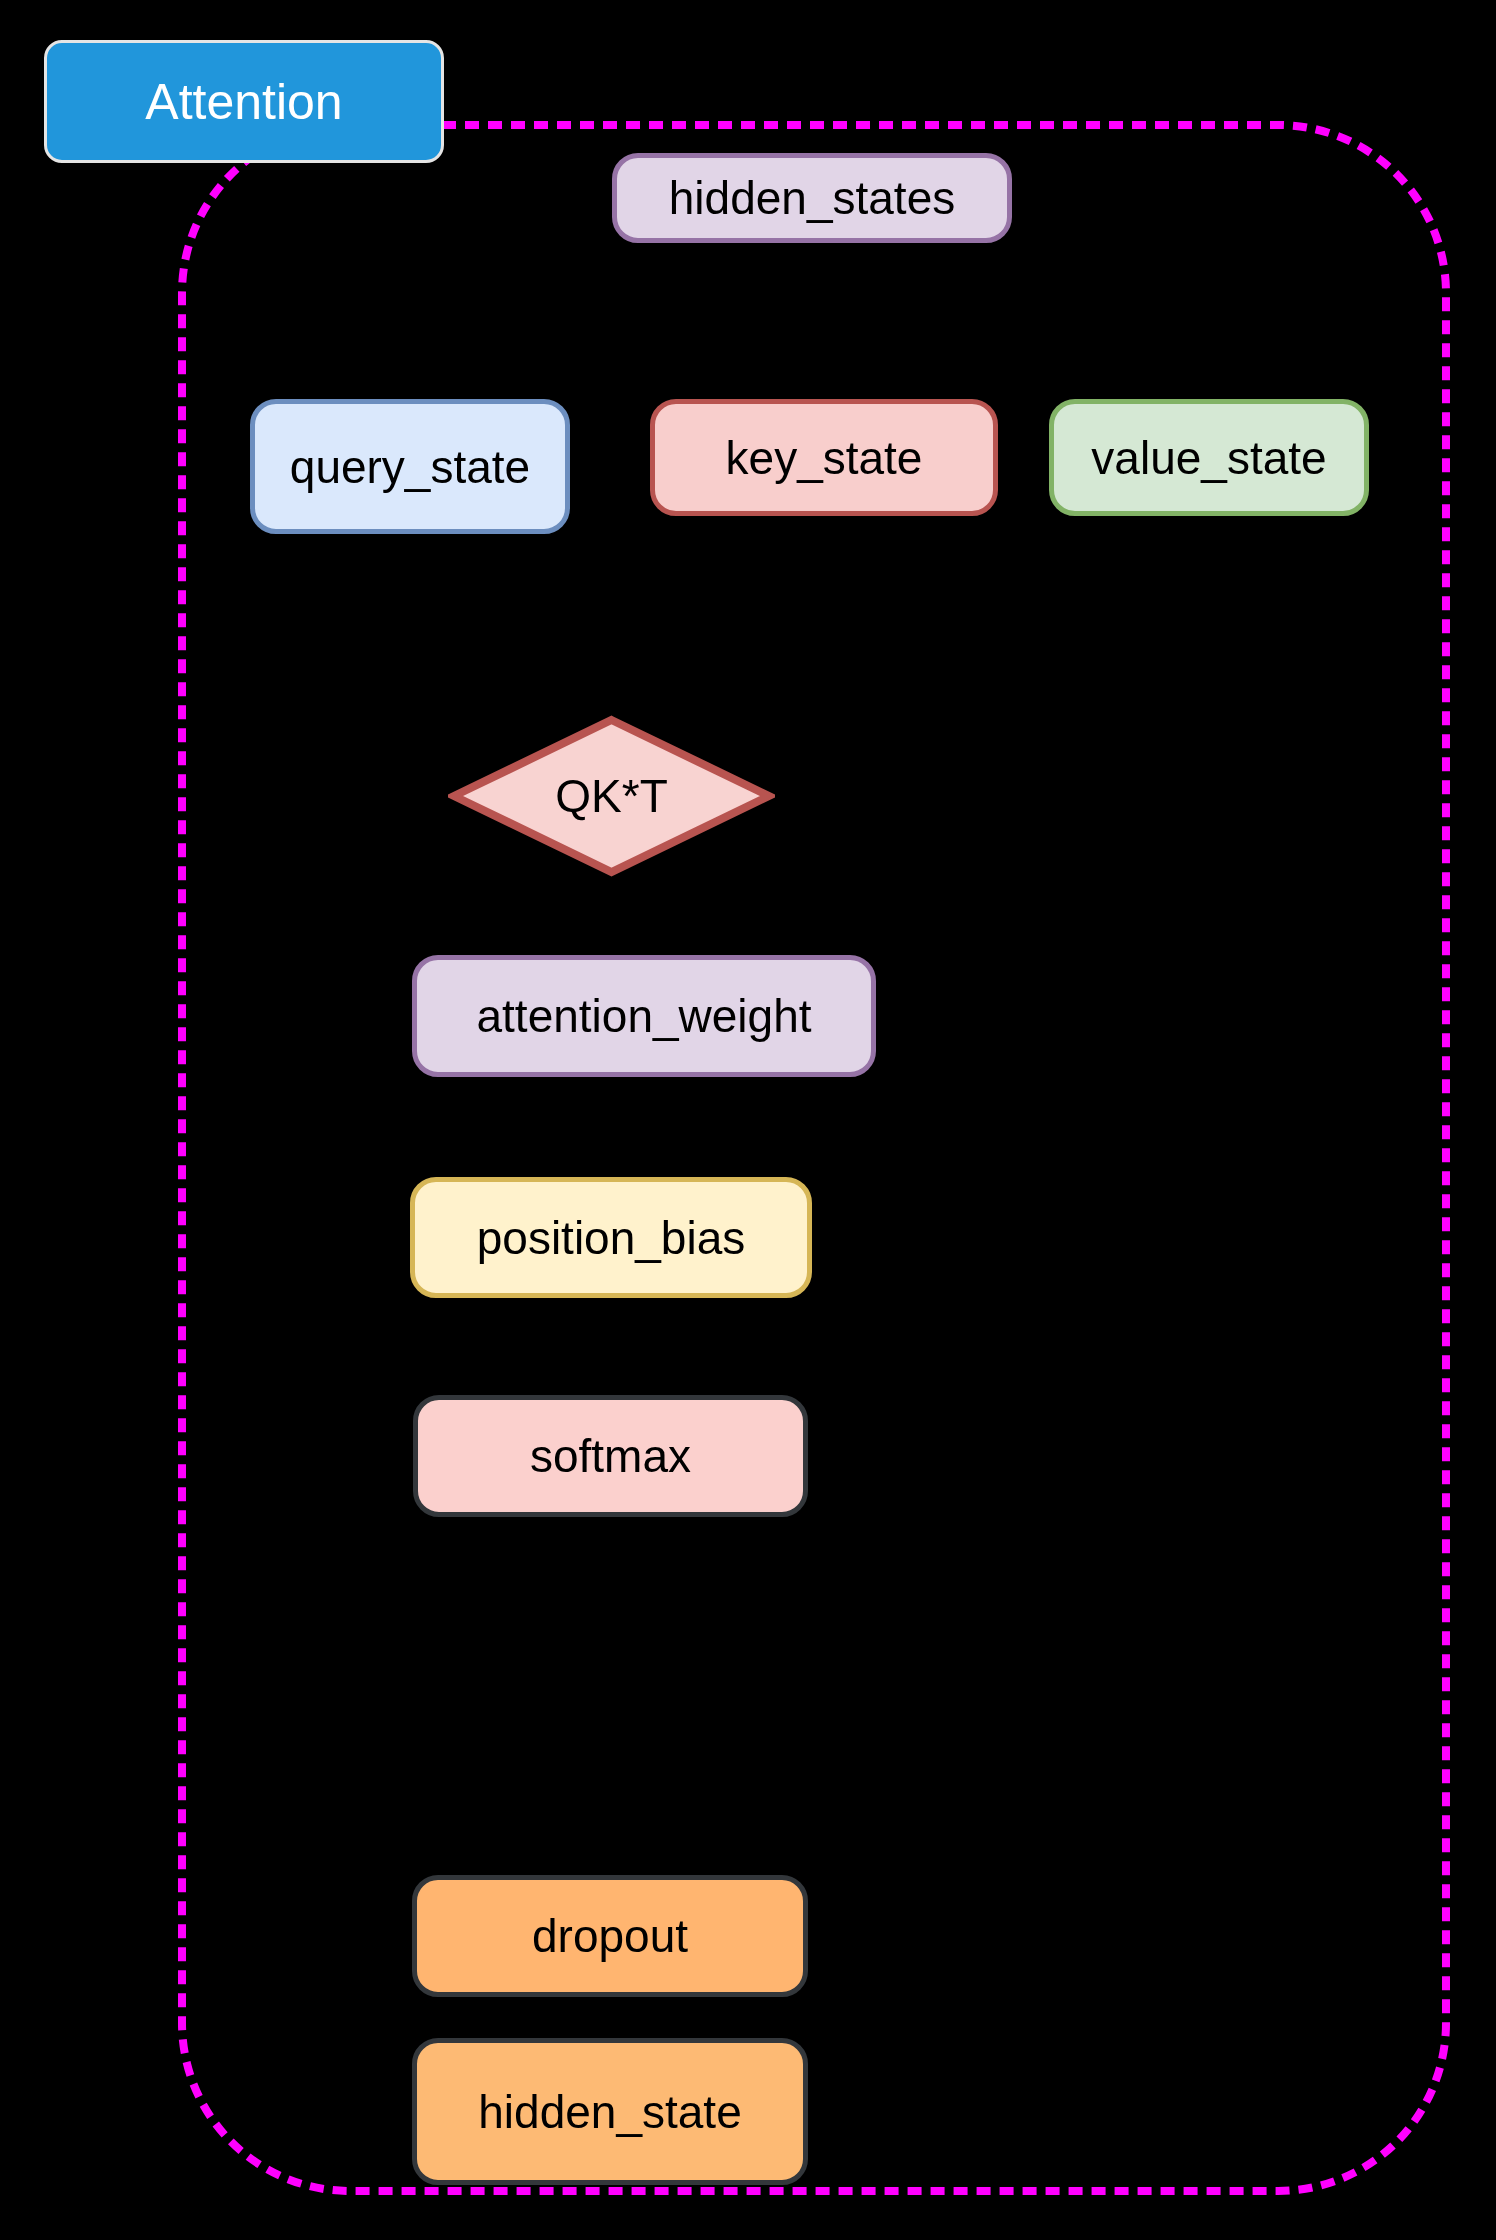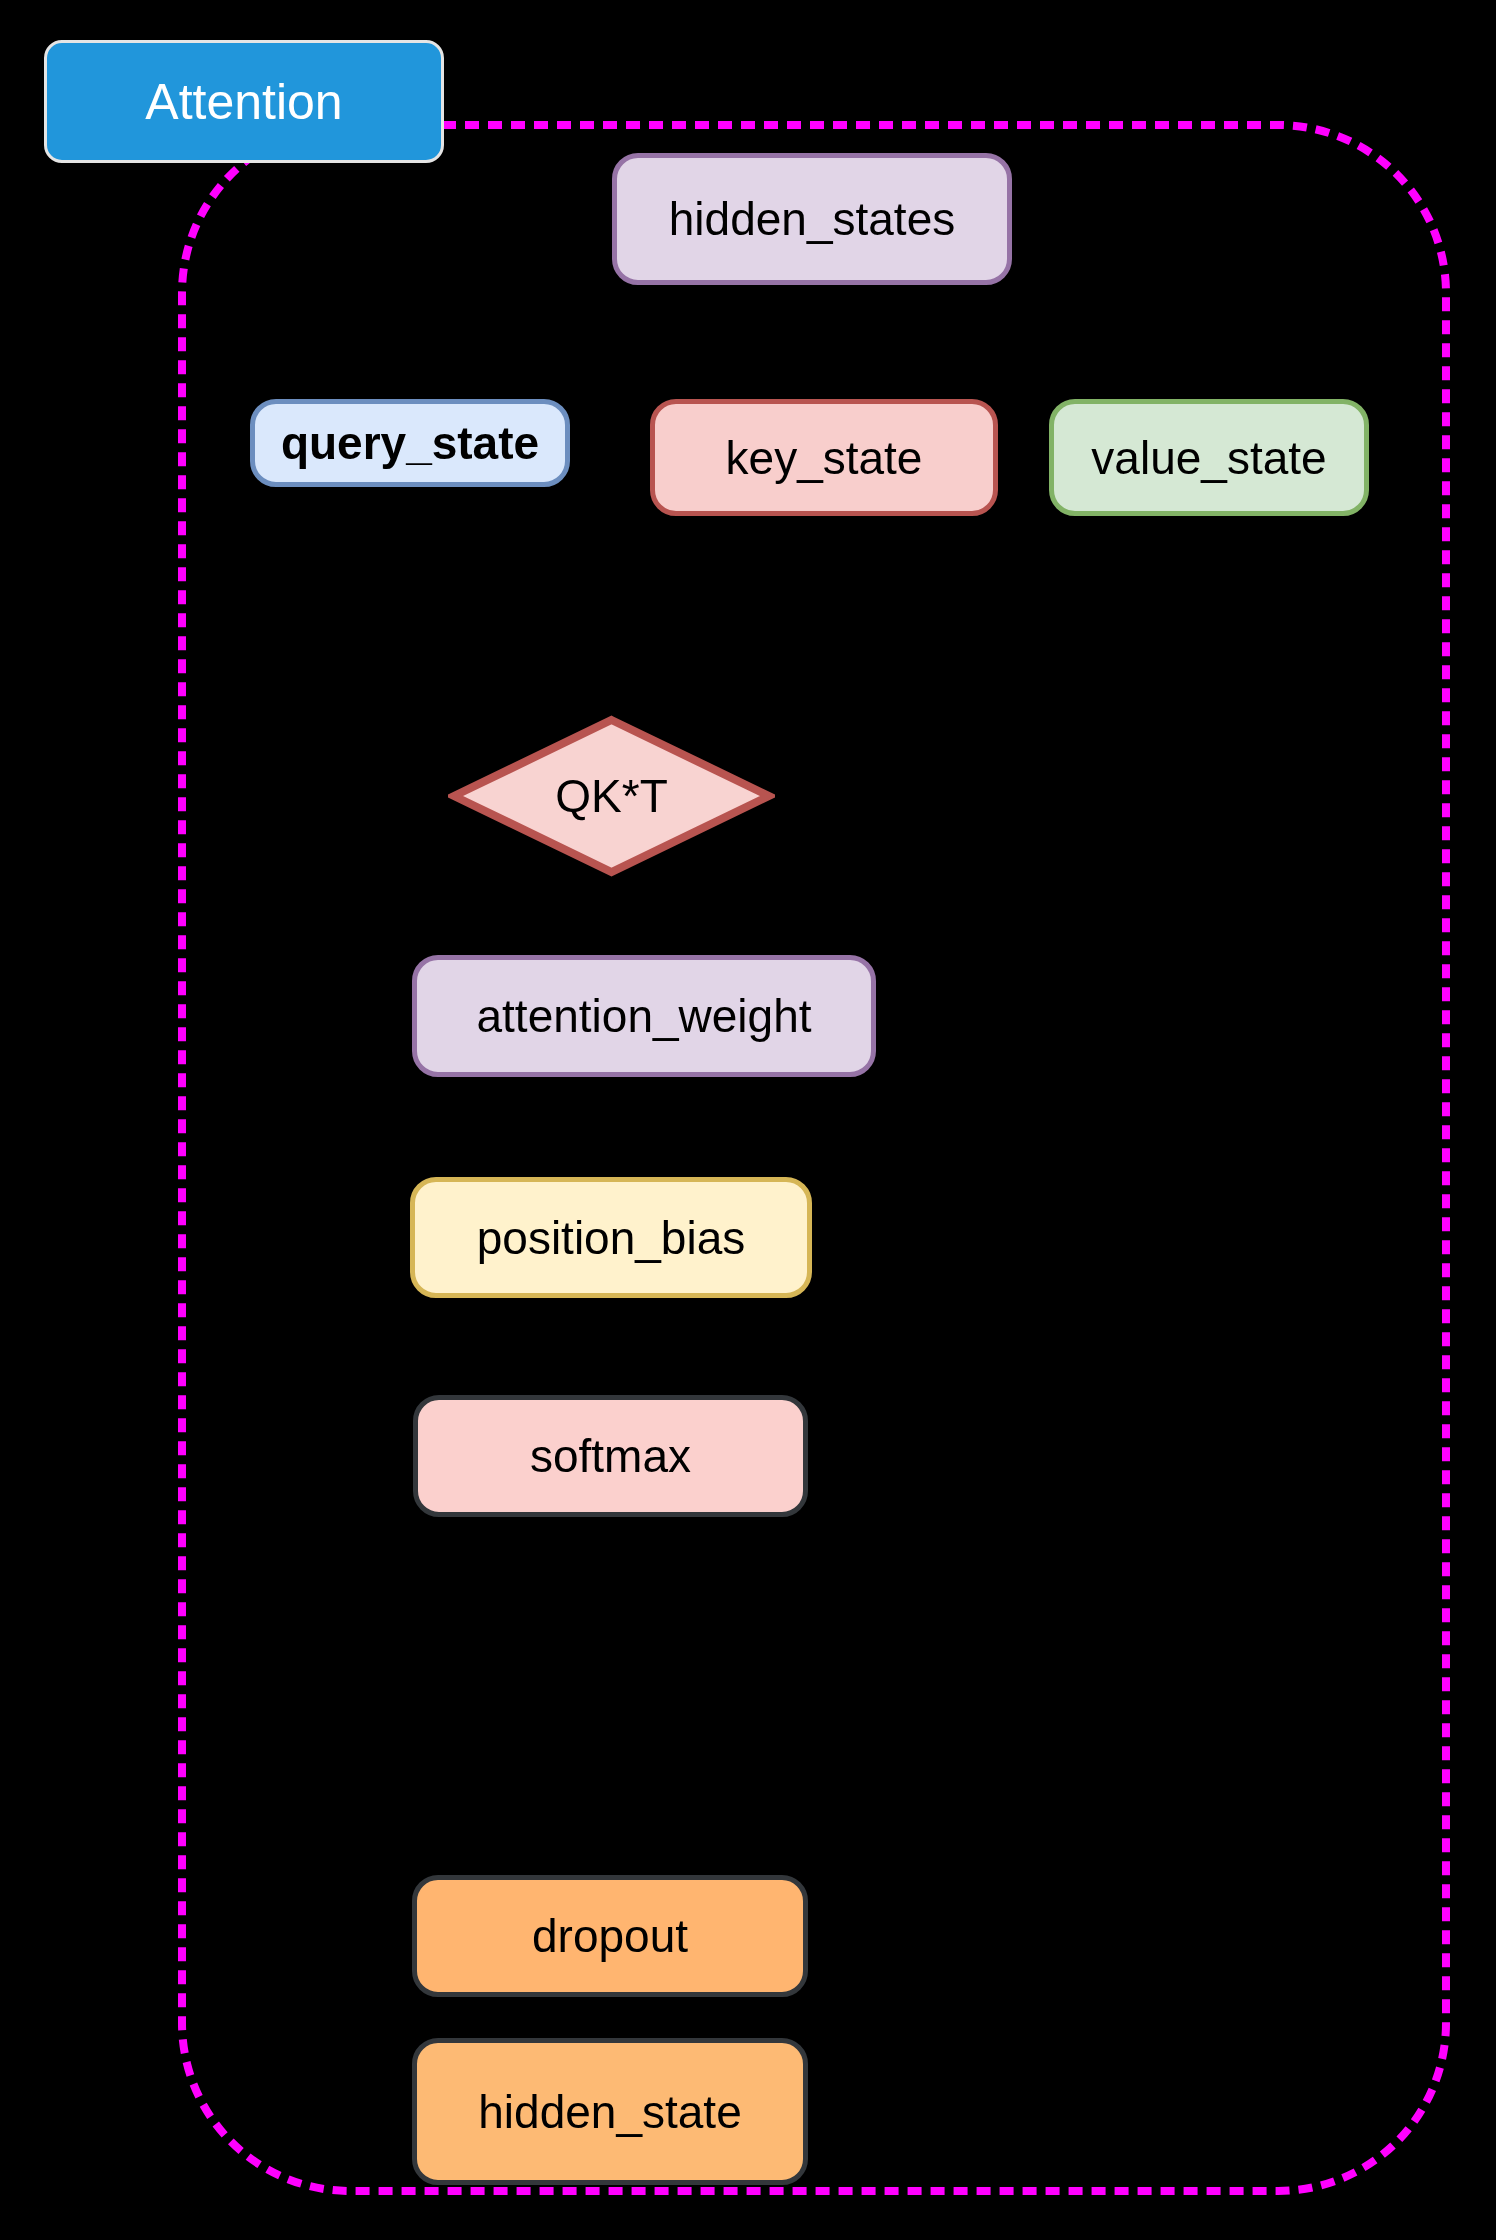--- a/index.html
+++ b/index.html
@@ -51,22 +51,22 @@
     align-items: center;
     justify-content: center;
     border-radius: 26px;
     border-style: solid;
     border-width: 5px;
     color: #000000;
     font-size: 46px;
     white-space: nowrap;
   }
 
-  .n-hidden-states   { left: 612px;  top: 153px;  width: 400px; height: 132px; background: #e1d5e7; border-color: #9673a6; text-align: center; }
-  .n-query-state     { left: 250px;  top: 399px;  width: 320px; height: 88px; background: #dae8fc; border-color: #6c8ebf; font-weight: bold; }
+  .n-hidden-states   { left: 612px;  top: 153px;  width: 400px; height: 90px; background: #e1d5e7; border-color: #9673a6; text-align: center; }
+  .n-query-state     { left: 250px;  top: 399px;  width: 320px; height: 135px; background: #dae8fc; border-color: #6c8ebf; }
   .n-key-state       { left: 650px;  top: 399px;  width: 348px; height: 117px; background: #f8cecc; border-color: #b85450; }
   .n-value-state     { left: 1049px; top: 399px;  width: 320px; height: 117px; background: #d5e8d4; border-color: #82b366; }
   .n-attention-weight{ left: 412px;  top: 955px;  width: 464px; height: 122px; background: #e1d5e7; border-color: #9673a6; }
   .n-position-bias   { left: 410px;  top: 1177px; width: 402px; height: 121px; background: #fff2cc; border-color: #d6b656; }
   .n-softmax         { left: 413px;  top: 1395px; width: 395px; height: 122px; background: #fbd0cd; border-color: #33373b; }
   .n-matmal          { left: 413px;  top: 1627px; width: 395px; height: 120px; background: #cdeb8b; border-color: #33373b; }
   .n-dropout         { left: 412px;  top: 1835px; width: 396px; height: 122px; background: #ffb570; border-color: #33373b; margin-top: 40px; }
   .n-hidden-state    { left: 412px;  top: 2038px; width: 396px; height: 147px; background: #fdba74; border-color: #33373b; }
 
   

